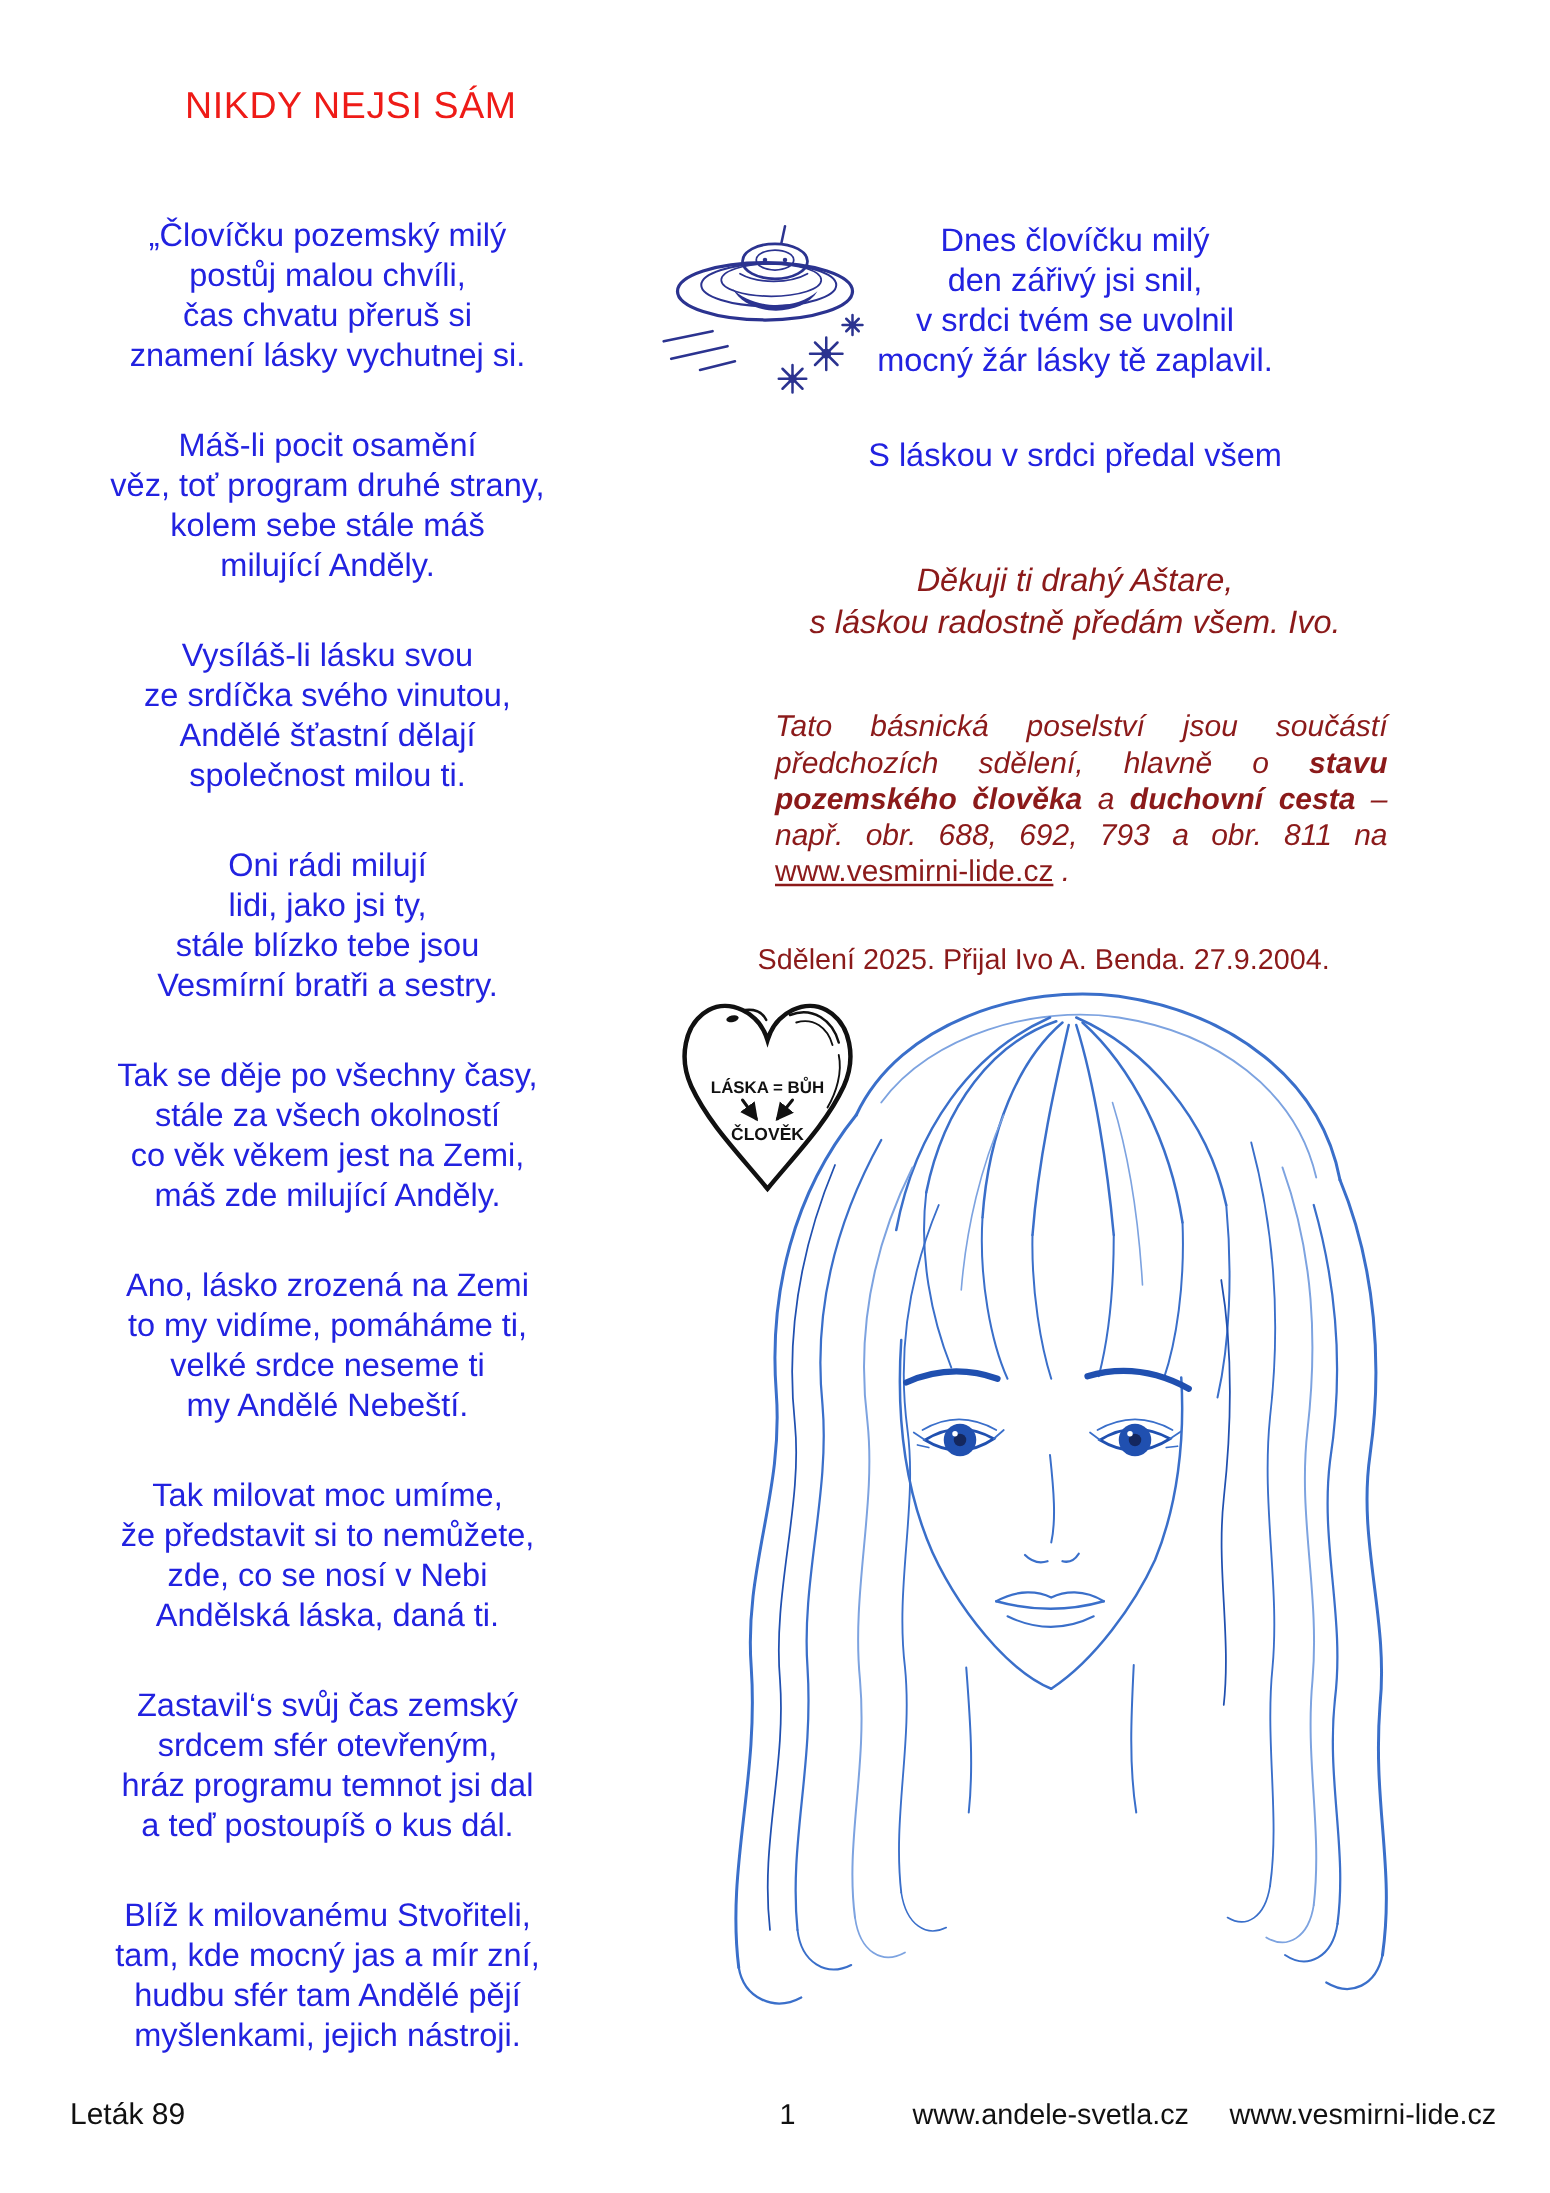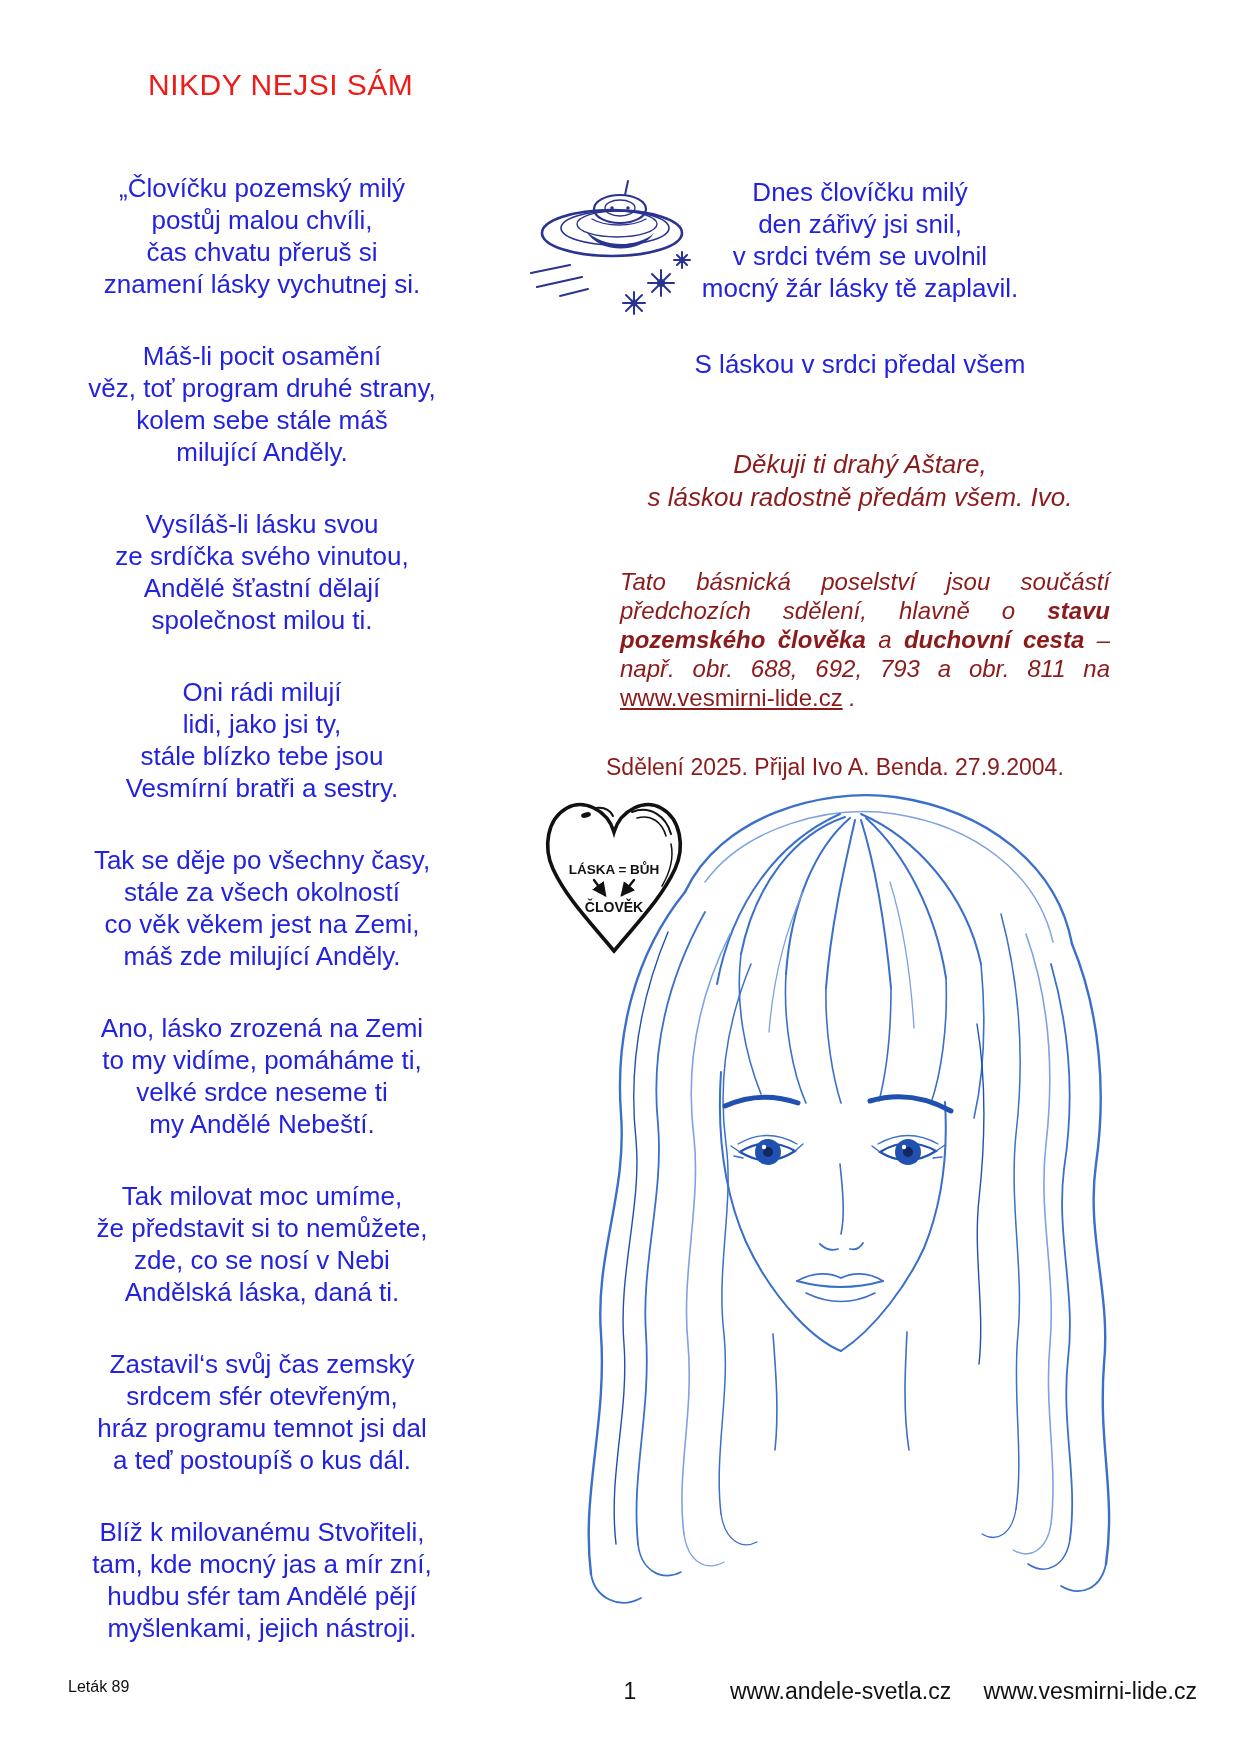--- a/index.html
+++ b/index.html
@@ -26,21 +26,21 @@
     position:absolute;left:620px;top:543px;width:490px;
     color:var(--dark_red);font-size:24px;line-height:29px;
     font-style:italic;text-align:justify;
   }
   .note b{font-weight:bold;}
   .note .weblink{font-style:normal;text-decoration:underline;color:var(--dark_red);cursor:pointer;}
   .message-line{
     position:absolute;left:606px;top:740px;width:508px;
     color:var(--dark_red);font-size:23px;white-space:nowrap;margin-top:14px;
   }
-  .footer-left{position:absolute;left:56px;top:1678px;font-size:16px;color:var(--ink_black);margin-left:12px;}
+  .footer-left{position:absolute;left:56px;top:1678px;font-size:24px;color:var(--ink_black);}
   .footer-page{position:absolute;left:600px;top:1678px;width:60px;text-align:center;font-size:23px;color:var(--ink_black);}
   .footer-urls{position:absolute;left:730px;top:1678px;width:466px;text-align:right;font-size:23px;color:var(--ink_black);white-space:nowrap;}
   .footer-urls .u2{margin-left:26px;}
   svg{display:block;}
   .abs{position:absolute;}
 </style>
 </head>
 <body>
 
 <div class="page-title">NIKDY NEJSI SÁM</div>

